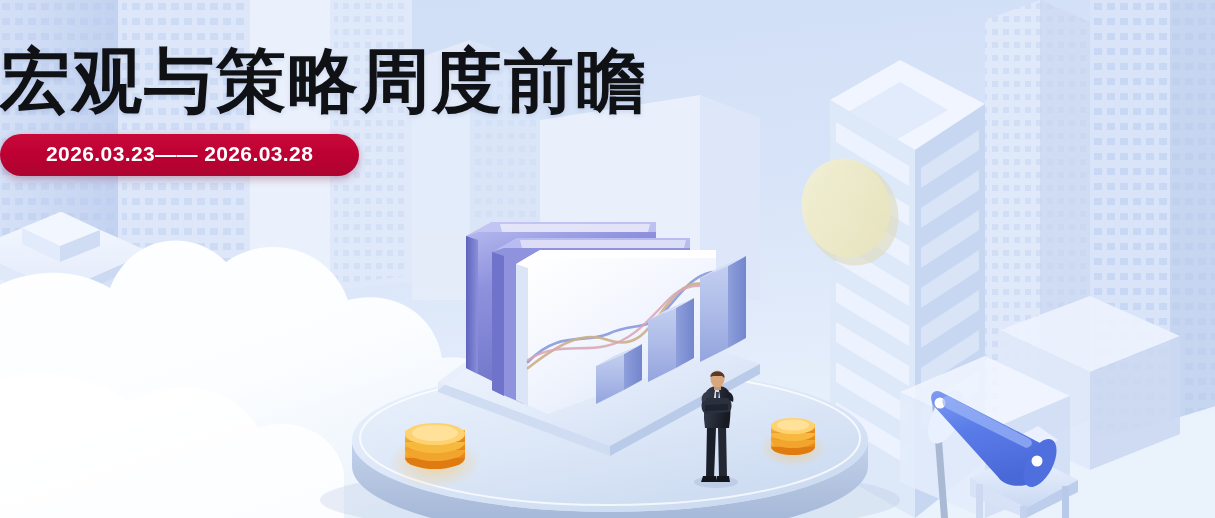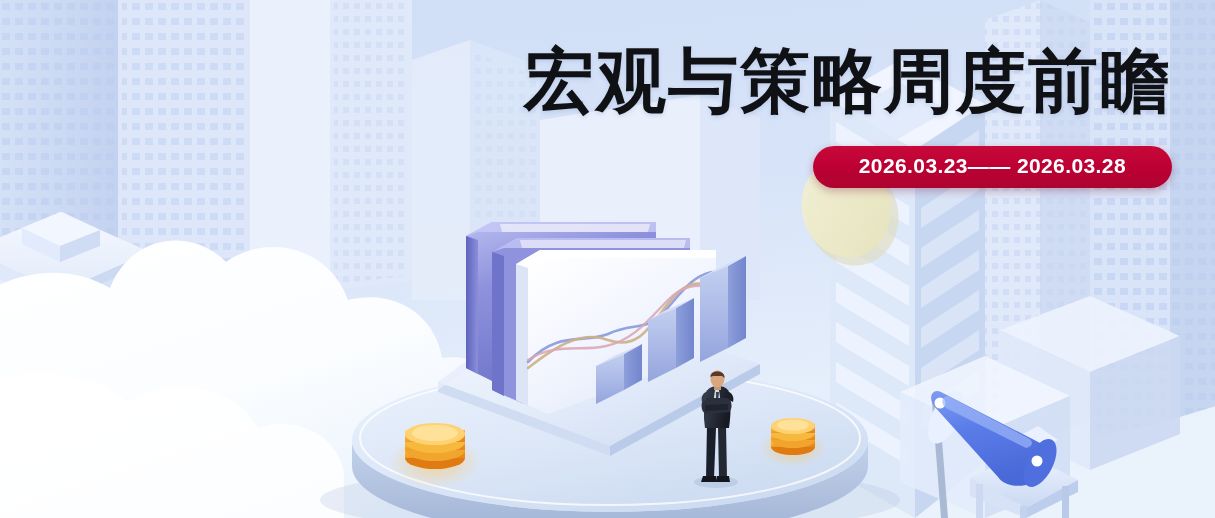--- a/index.html
+++ b/index.html
@@ -13,30 +13,30 @@
     width:1215px; height:518px;
     overflow:hidden;
     background:linear-gradient(160deg,#cfdef6 0%,#d4e2f7 35%,#dfeaf9 62%,#e9f1fb 100%);
   }
   .layer { position:absolute; top:0; left:0; width:1215px; height:518px; }
   svg.layer { display:block; }
 
   
   #title-block {
     position:absolute; left:0; top:46px; width:1172px;
-    text-align:right; z-index:40;
+    text-align:left; z-index:40;
   }
   #page-title {
     font-family:"Liberation Sans","DejaVu Sans",sans-serif;
     font-size:70px; font-weight:bold; line-height:1;
     color:#101114; letter-spacing:2px;
     text-shadow:0 2px 4px rgba(120,140,190,0.25);
   }
   #date-badge {
-    display:inline-block; margin-top:30px;
+    display:inline-block; margin-top:18px;
     padding:8px 46px 10px 46px;
     border-radius:22px;
     background:linear-gradient(180deg,#c8093a 0%,#bd0033 48%,#ad0430 100%);
     box-shadow:0 3px 9px rgba(120,10,45,0.30);
   }
   #date-badge-text {
     font-family:"Liberation Sans",sans-serif;
     font-size:21px; font-weight:bold; color:#ffffff;
     letter-spacing:0.4px; white-space:nowrap;
   }

